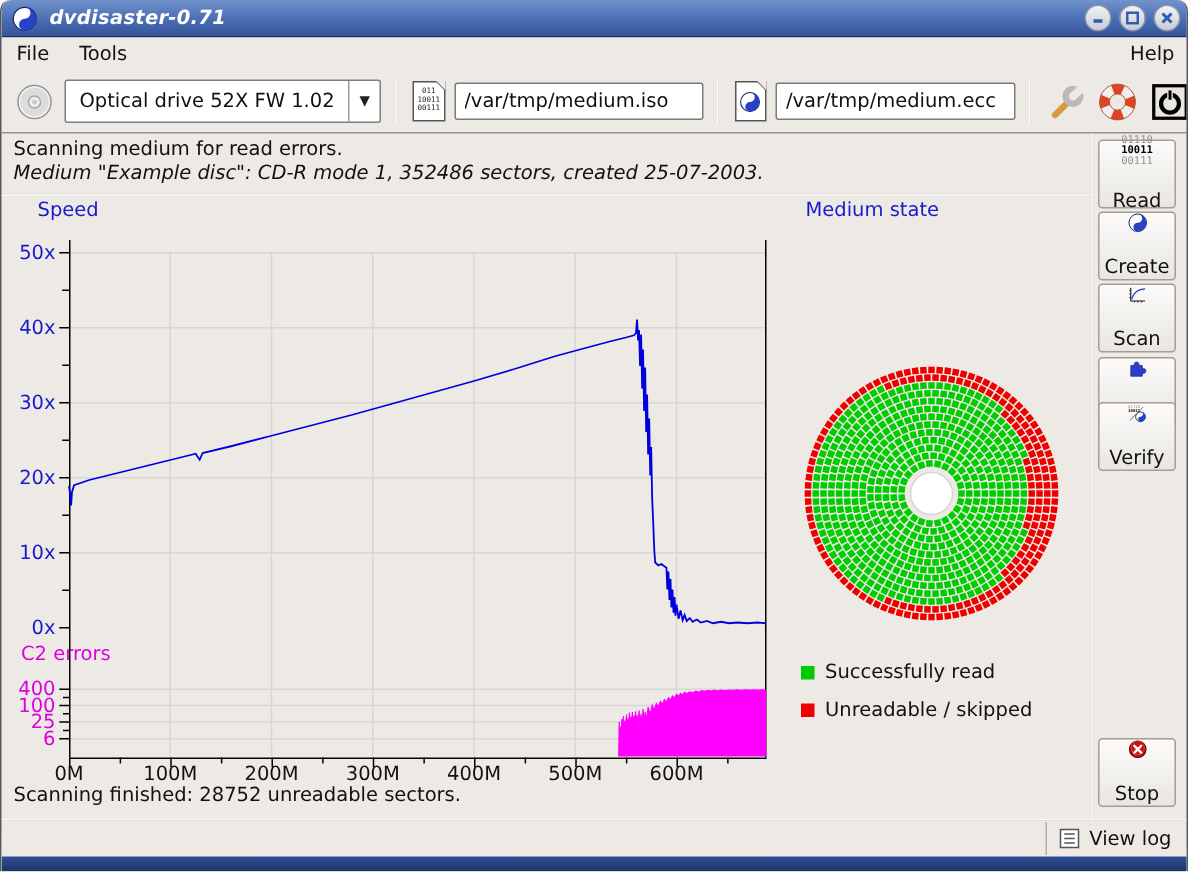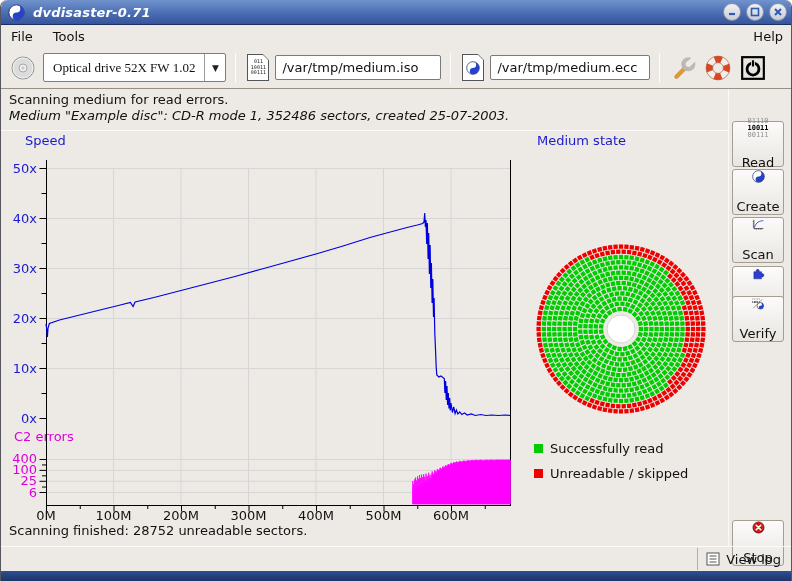--- a/index.html
+++ b/index.html
@@ -21,21 +21,21 @@
   
   .menubar { position:absolute; left:0; top:25px; width:792px; height:22px; display:flex; align-items:center; }
   .menu-item { padding:2px 10px; }
   .menu-right { margin-left:auto; }
   
   .toolbar { position:absolute; left:0; top:47px; width:792px; height:42px;
              border-bottom:1px solid #978f83; display:flex; align-items:center; padding-left:8px; }
   .tsep { width:1px; height:30px; background:#b5afa5; border-right:1px solid #fdfdfc; margin:0 9px; }
   .combo { margin-left:6px; height:29px; background:#fff; border:1px solid #7d7d7d; border-radius:2px;
            display:flex; align-items:center; }
-  .combo-text { padding:0 9px; white-space:nowrap;font-family:Liberation Serif, serif; }
+  .combo-text { padding:0 9px; white-space:nowrap; }
   .combo-div { width:1px; height:27px; background:#9a9a9a; }
   .combo-arrow { width:20px; text-align:center; font-size:9px; color:#222; }
   .tinput { height:25px; border:1px solid #7a7a7a; border-radius:2px; background:#fff; padding:0 6px;
             font-family:"DejaVu Sans","Liberation Sans",sans-serif; font-size:13px; color:#111; margin-left:6px; }
   .iconbtn { display:flex; align-items:center; justify-content:center; }
   .fileicon { width:22px; height:27px; background:#fff; border:1px solid #555; position:relative;
               margin-left:2px; display:flex; flex-direction:column; justify-content:center; align-items:center; }
   .fileicon .fold { position:absolute; right:-1px; top:-1px; width:0; height:0;
                     border-left:6px solid transparent; border-top:6px solid #edeae5; }
   .fileicon .foldline { position:absolute; right:-1px; top:-1px; width:0; height:0;
@@ -58,21 +58,21 @@
   
   .result { position:absolute; left:8px; top:523px; }
   .hr2 { position:absolute; left:0; top:546px; width:792px; height:1px; background:#a49d92; border-bottom:1px solid #fbfaf8; }
   .viewlog { position:absolute; right:4px; top:548px; height:22px; display:flex; align-items:center; gap:6px;
              padding:0 6px 0 8px; border-left:1px solid #b3ada3; }
   .navy { position:absolute; left:0; top:571px; width:792px; height:10px;
           background:linear-gradient(to bottom,#2e4f96,#1c3566); }
   
   .sbtn { position:absolute; left:731px; width:52px; height:46px;
           background:linear-gradient(#fcfbfa,#e9e6e1); border:1px solid #a39d93; border-radius:3px;
-          display:flex; flex-direction:column; align-items:center; justify-content:center; gap:16px;margin-top:28px; }
+          display:flex; flex-direction:column; align-items:center; justify-content:center; gap:16px; }
   .readlines { font-family:"DejaVu Sans Mono","Liberation Mono",monospace; font-size:7px; line-height:7px; text-align:center; }
   .readlines .dim { color:#909090; }
   .readlines .strong { color:#000; font-weight:bold; }
 </style>
 </head>
 <body>
 
 <div class="window">
 
   <div class="titlebar">

